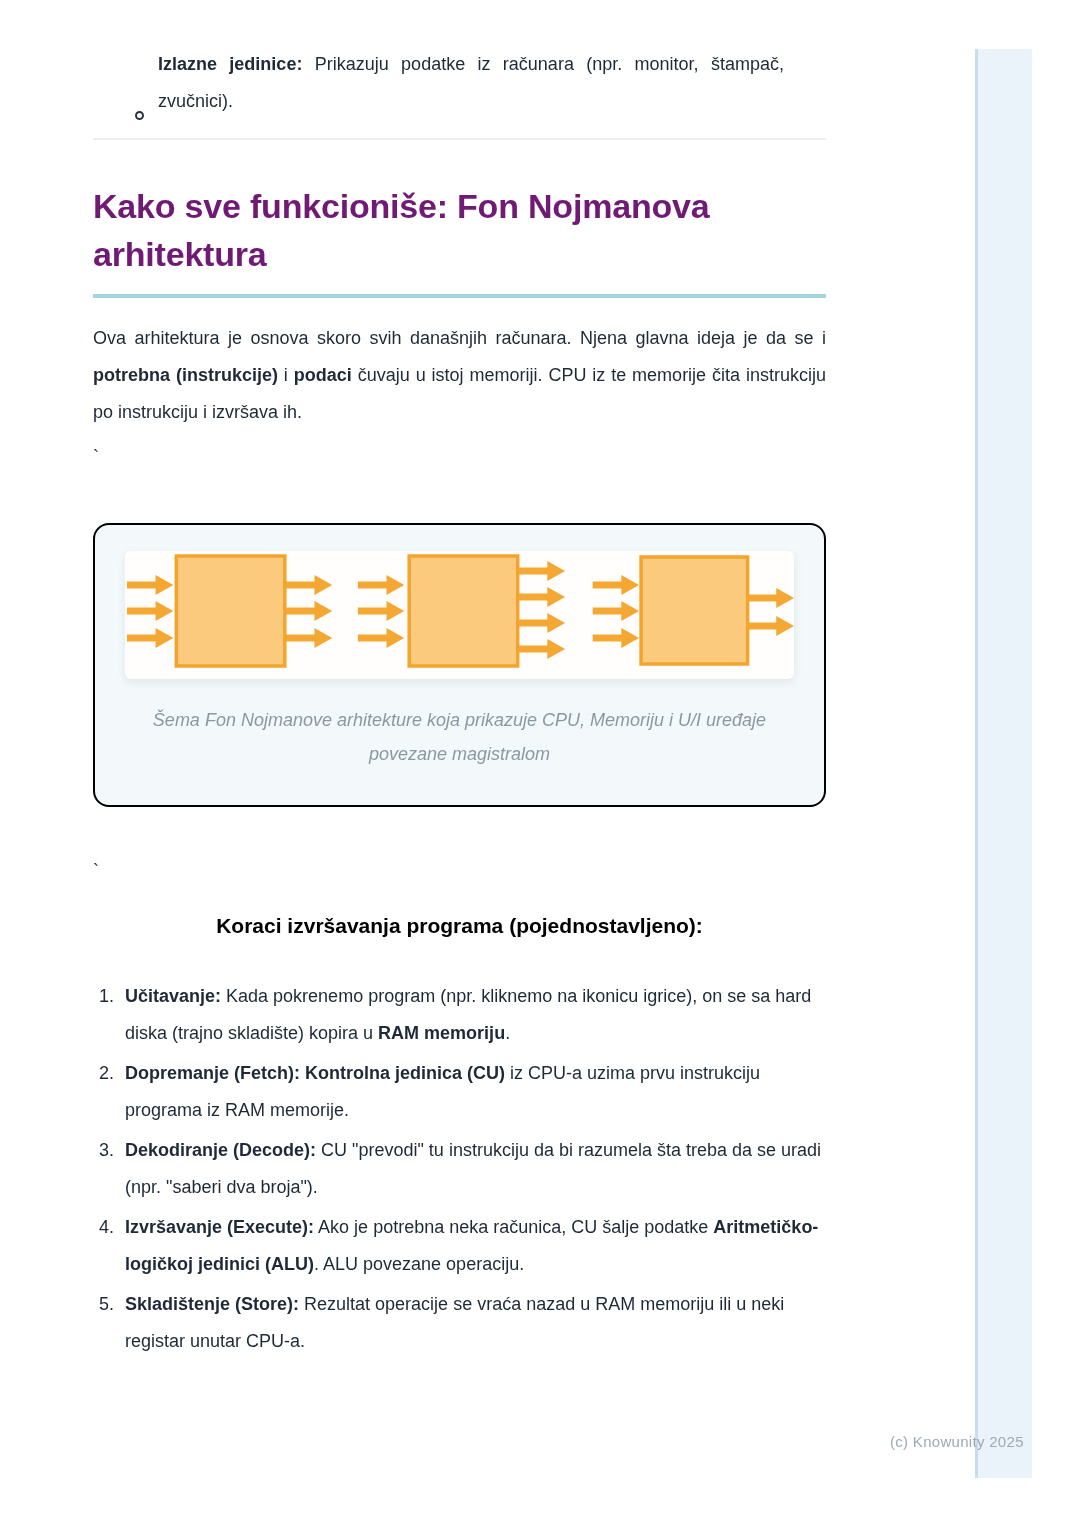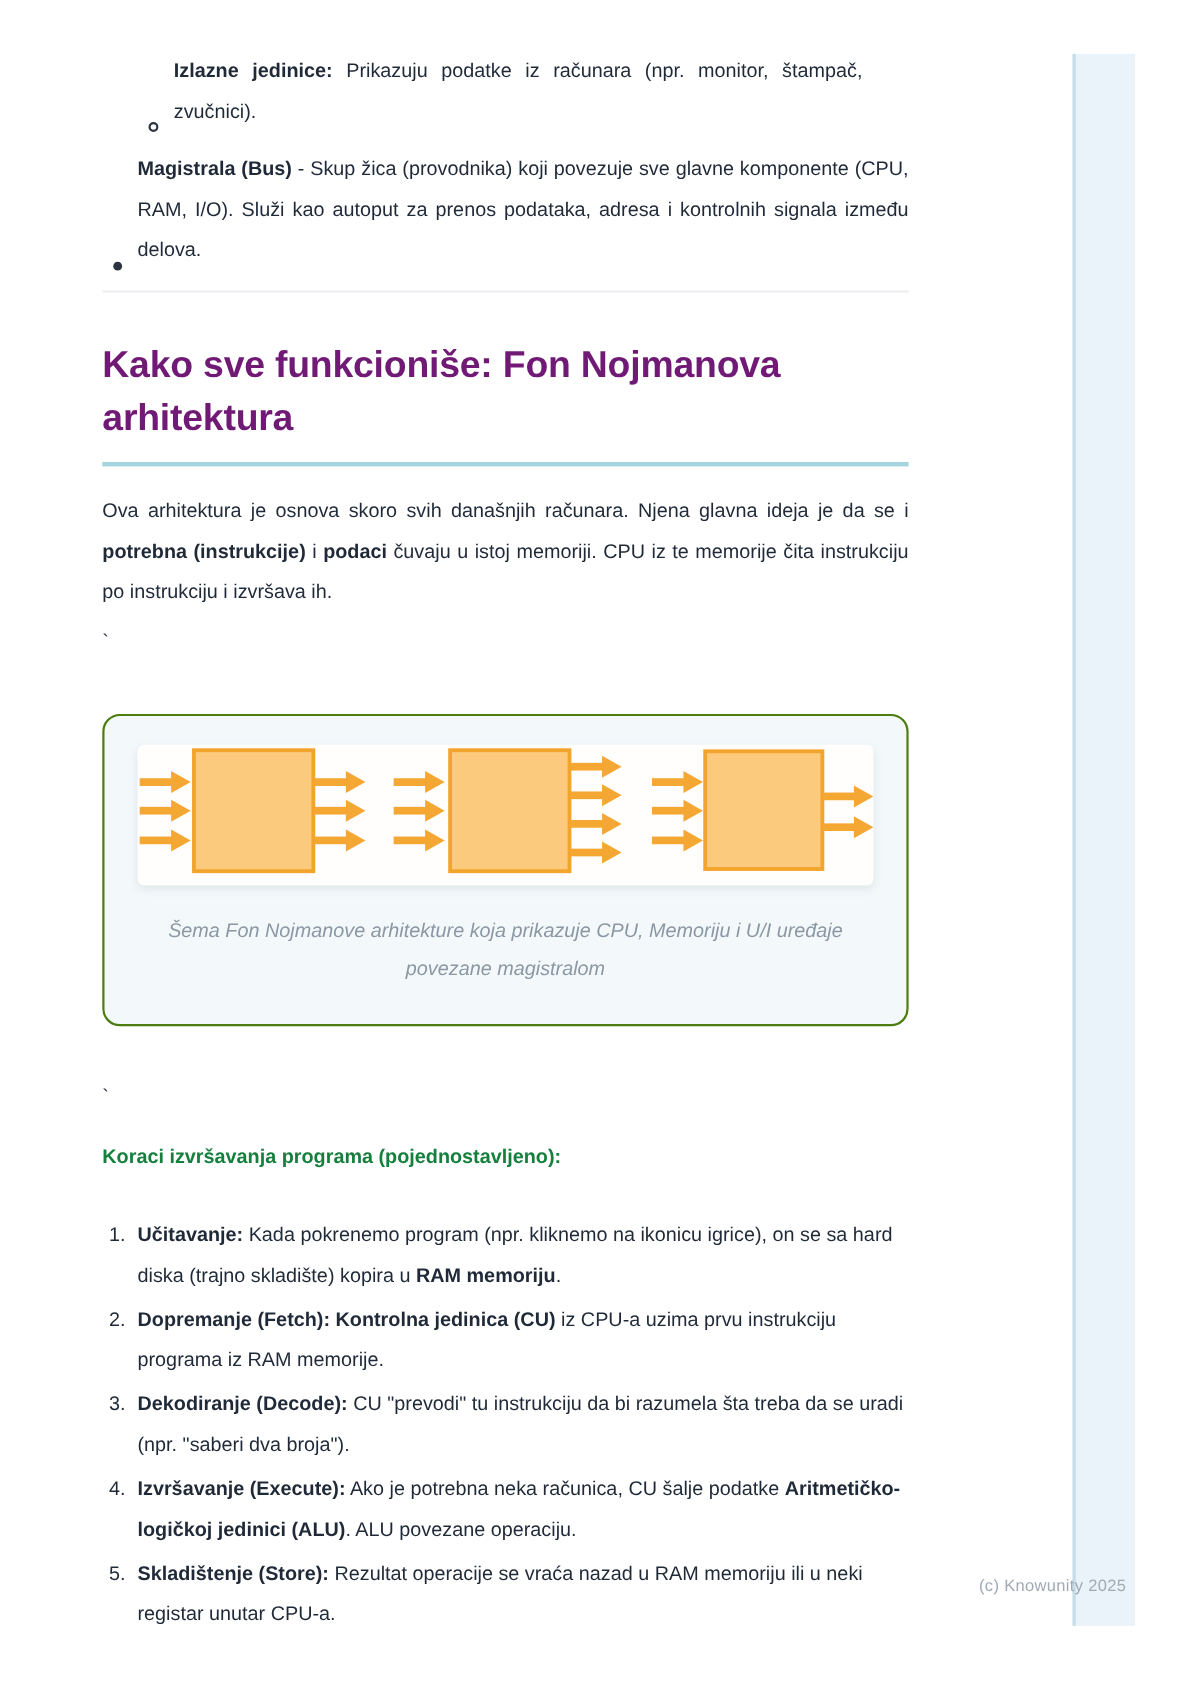--- a/index.html
+++ b/index.html
@@ -36,64 +36,60 @@
     font-size:34px; line-height:48px; font-weight:700;
     color:#701a75; margin:42px 0 0 0; letter-spacing:-0.2px;
   }
   .heading-rule { height:4px; background:#a6d4de; margin-top:16px; }
   p.intro { text-align:justify; margin:22px 0 0 0; }
   .tick { margin-top:8px; height:28px; font-size:18px; color:#2a333f; }
   .tick.second { margin-top:46px; }
   figure.figure-card {
     margin:56px 0 0 0;
     background:#f3f9fb;
-    border:2px solid #4d7c0f;
+    border:2px solid #000000;
     border-radius:16px;
     padding:26px 30px 34px 30px;
     box-sizing:border-box;
     width:733px;
   }
   .diagram-panel {
     background:#fffefd;
     border-radius:6px;
     box-shadow:0 3px 9px rgba(96,118,130,0.14);
     height:128px;
     overflow:hidden;
   }
   .diagram-panel svg { display:block; width:100%; height:128px; }
   figcaption.figure-caption {
     font-style:italic; color:#8b97a3;
     text-align:center; font-size:18px; line-height:34px;
     margin-top:24px; padding:0 14px;
   }
-  p.steps-title { font-weight:700; font-size:18px; margin:26px 0 0 0; color:#15803d; }
+  p.steps-title { font-weight:700; font-size:21px; margin:26px 0 0 0; color:#000000;text-align:center; }
   ol.steps { list-style:none; margin:34px 0 0 0; padding:0 0 0 32px; width:705px; box-sizing:content-box; }
   ol.steps li { position:relative; margin-bottom:3px; }
   ol.steps .num { position:absolute; left:-26px; top:0; }
   .watermark {
     position:absolute; left:890px; top:1433px;
     font-size:15px; color:#9faab4; letter-spacing:0.3px; z-index:3;text-align:center;
   }
 </style>
 </head>
 <body>
 
 <div class="side-strip"></div>
 
 <div class="content">
 
   <div class="bullet-row sub">
     <span class="marker ring"></span>
     <div class="btxt"><span class="b">Izlazne jedinice:</span><span> Prikazuju podatke iz računara (npr. monitor, štampač, zvučnici).</span></div>
   </div>
 
-  <div class="bullet-row main">
-    <span class="marker dot"></span>
-    <div class="btxt"><span class="b">Magistrala (Bus)</span><span> - Skup žica (provodnika) koji povezuje sve glavne komponente (CPU, RAM, I/O). Služi kao autoput za prenos podataka, adresa i kontrolnih signala između delova.</span></div>
-  </div>
 
   <hr class="divider">
 
   <h1 class="section-title">Kako sve funkcioniše: Fon Nojmanova arhitektura</h1>
   <div class="heading-rule"></div>
 
   <p class="intro"><span>Ova arhitektura je osnova skoro svih današnjih računara. Njena glavna ideja je da se i </span><span class="b">potrebna (instrukcije)</span><span> i </span><span class="b">podaci</span><span> čuvaju u istoj memoriji. CPU iz te memorije čita instrukciju po instrukciju i izvršava ih.</span></p>
 
   <div class="tick">`</div>
 

